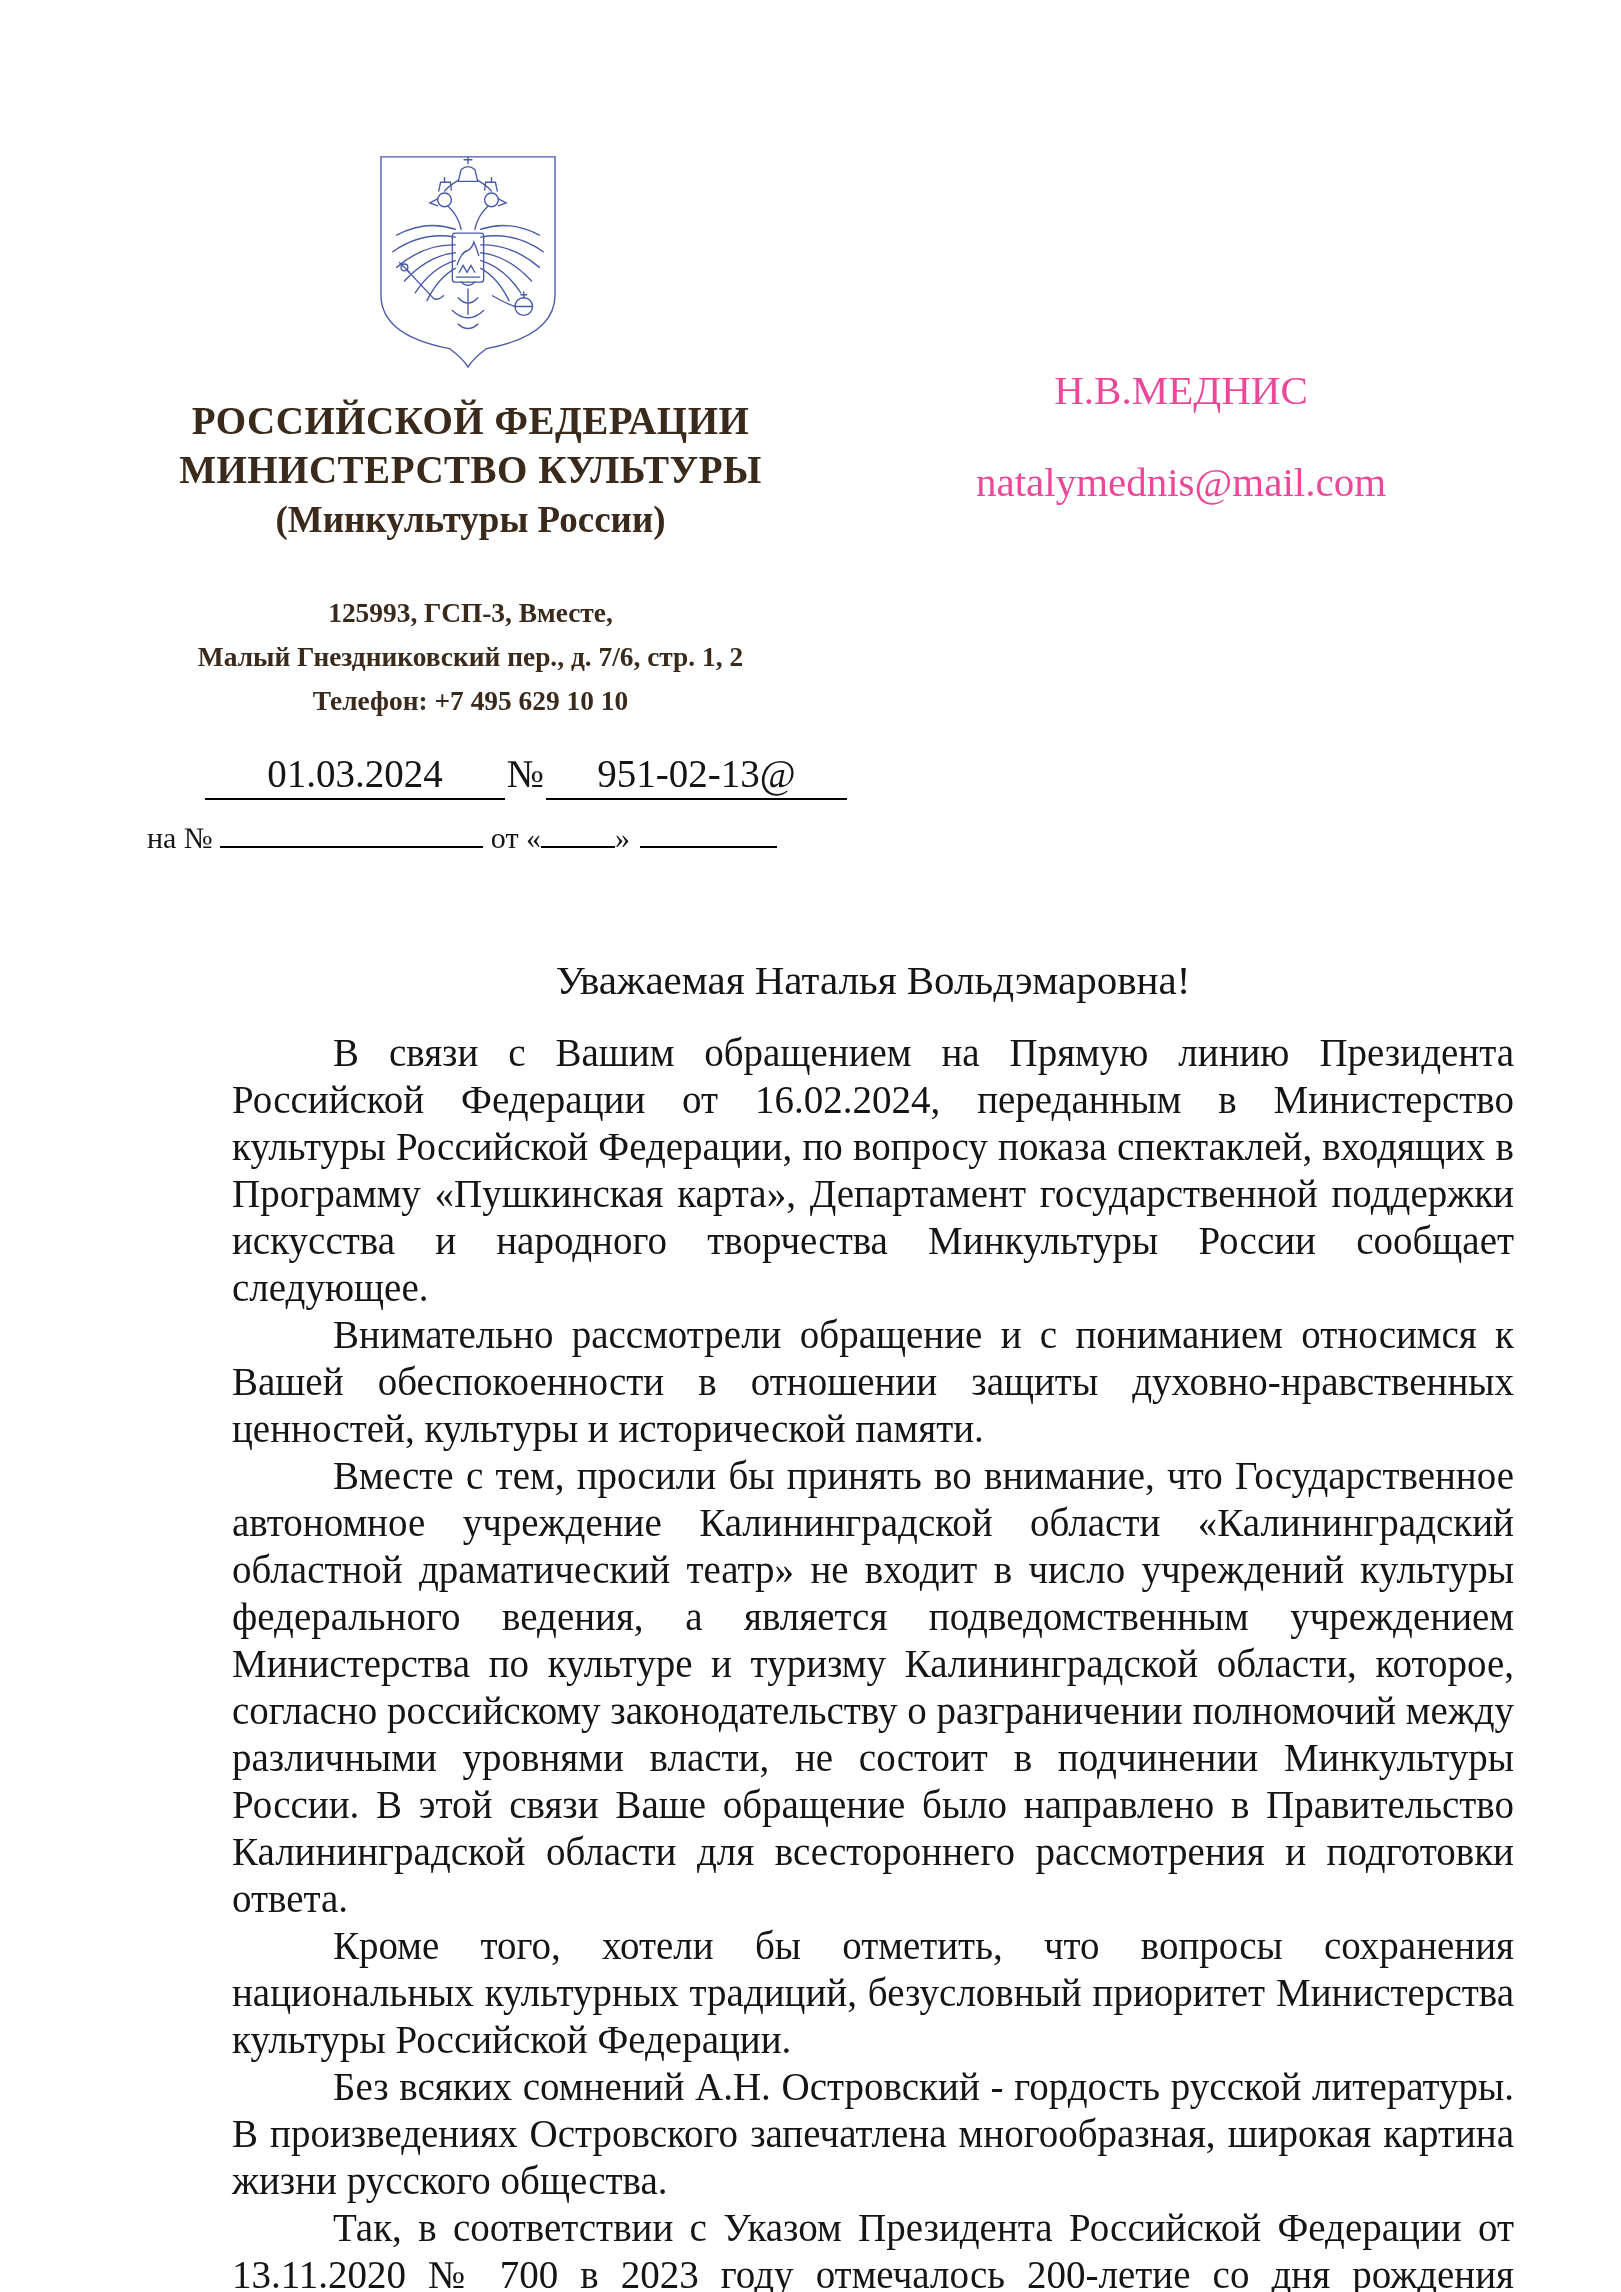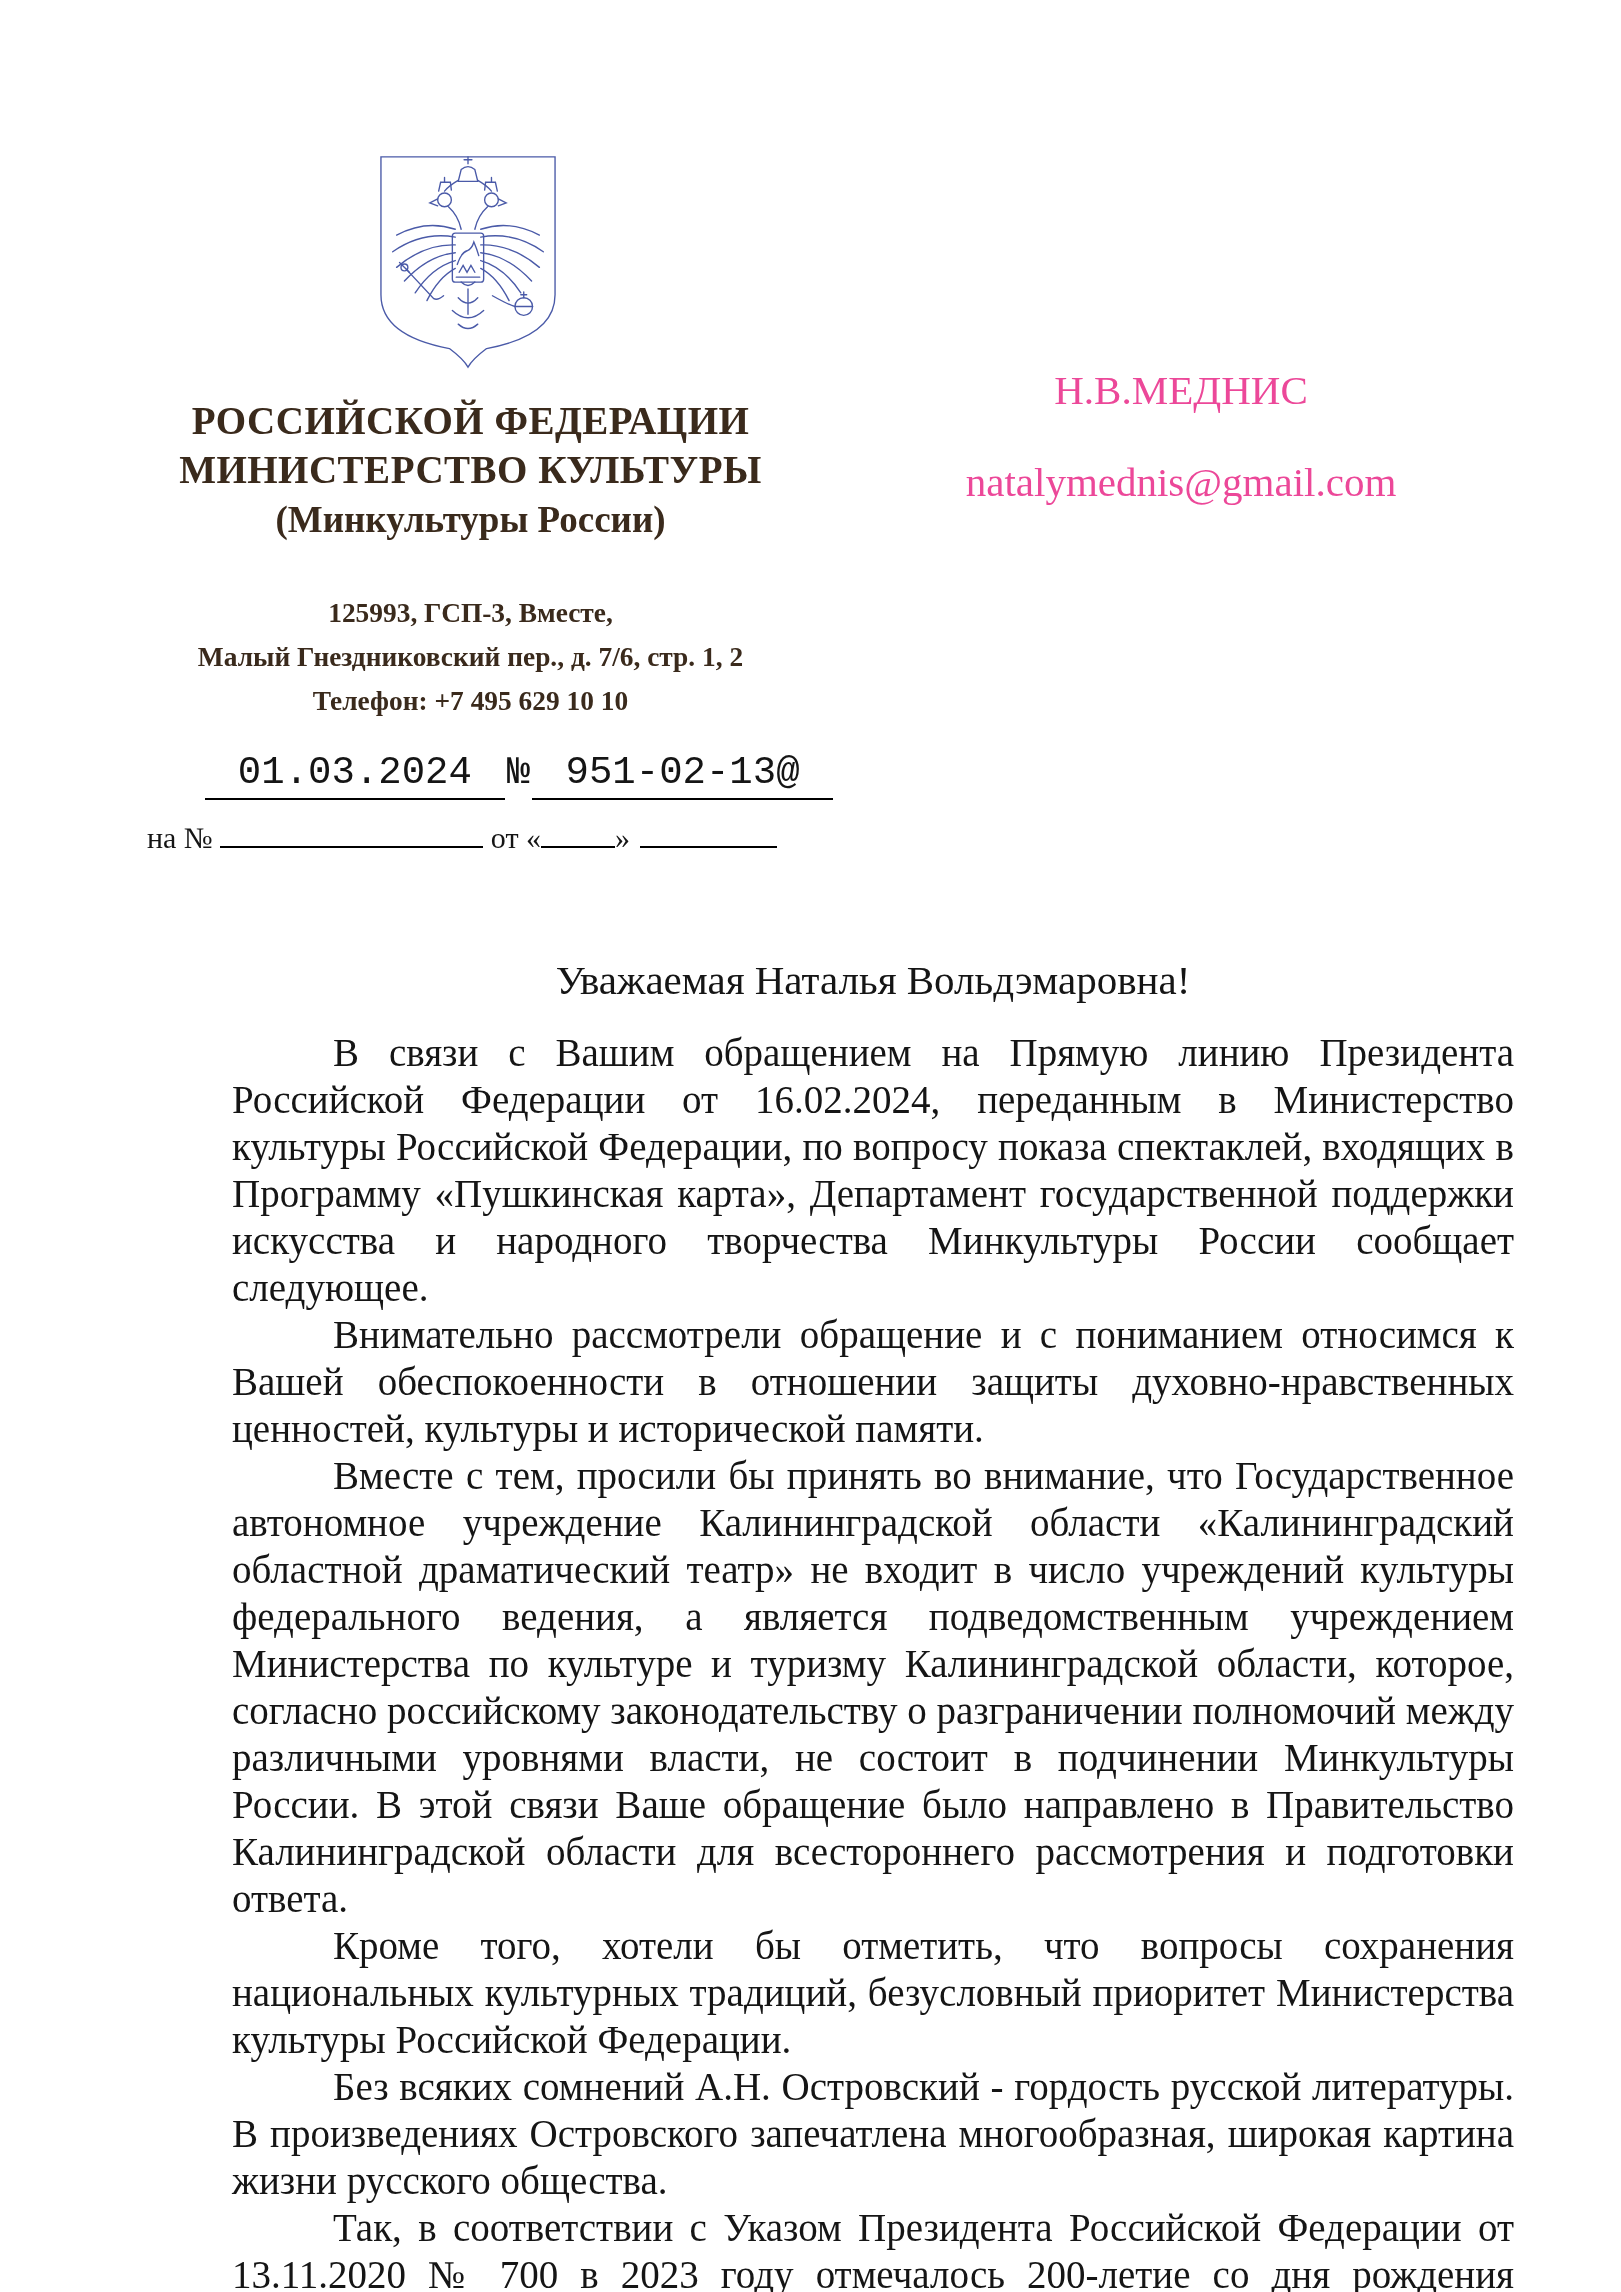--- a/index.html
+++ b/index.html
@@ -18,21 +18,21 @@
   
   .org{position:absolute;left:147px;top:396px;width:647px;text-align:center;color:#3a2a1c;}
   .org-title{font-weight:bold;font-size:39px;line-height:49px;letter-spacing:0.5px;}
   .org-subtitle{font-weight:bold;font-size:37px;line-height:49px;margin-top:1px;}
   .org-address{margin-top:47px;font-weight:bold;font-size:27.4px;line-height:44px;}
   
   .recipient{position:absolute;left:926px;top:367px;width:510px;text-align:center;color:#ec4899;}
   .recipient-name{font-size:41px;line-height:47px;}
   .recipient-email{font-size:41px;line-height:47px;margin-top:45px;}
   
-  .ref-row1{position:absolute;left:205px;top:751px;font-size:39px;line-height:45px;white-space:nowrap;font-family:Liberation Mono, monospace;}
+  .ref-row1{position:absolute;left:205px;top:751px;font-size:39px;line-height:45px;white-space:nowrap;}
   .ref-row2{position:absolute;left:147px;top:814px;font-size:30px;line-height:39px;white-space:nowrap;}
   .u-text{display:inline-block;text-align:center;border-bottom:2px solid #000;padding:0 3.9px 2px 3.9px;}
   .u-date{width:292px;}
   .u-num{width:293px;}
   .no-sign{display:inline-block;margin:0 2px;}
   .u-blank{display:inline-block;border-bottom:2px solid #000;height:1.05em;vertical-align:baseline;}
   .u-b1{width:263px;margin-left:7.8px;}
   .u-b2{width:74px;}
   .u-b3{width:137px;margin-left:9.8px;}
   
@@ -108,21 +108,21 @@
     <div class="org-subtitle">(Минкультуры России)</div>
     <div class="org-address">
       <div>125993, ГСП-3, Вместе,</div>
       <div>Малый Гнездниковский пер., д. 7/6, стр. 1, 2</div>
       <div>Телефон: +7 495 629 10 10</div>
     </div>
   </div>
 
   <div class="recipient">
     <div class="recipient-name">Н.В.МЕДНИС</div>
-    <div class="recipient-email">natalymednis@gmail.com</div>
+    <div class="recipient-email">natalymednis@mail.com</div>
   </div>
 
   <div class="ref-row1">
     <span class="u-text u-date">01.03.2024</span><span class="no-sign">№</span><span class="u-text u-num">951-02-13@</span>
   </div>
   <div class="ref-row2">
     <span>на №</span><span class="u-blank u-b1"></span>
     <span>от «</span><span class="u-blank u-b2"></span><span>»</span><span class="u-blank u-b3"></span>
   </div>
 

